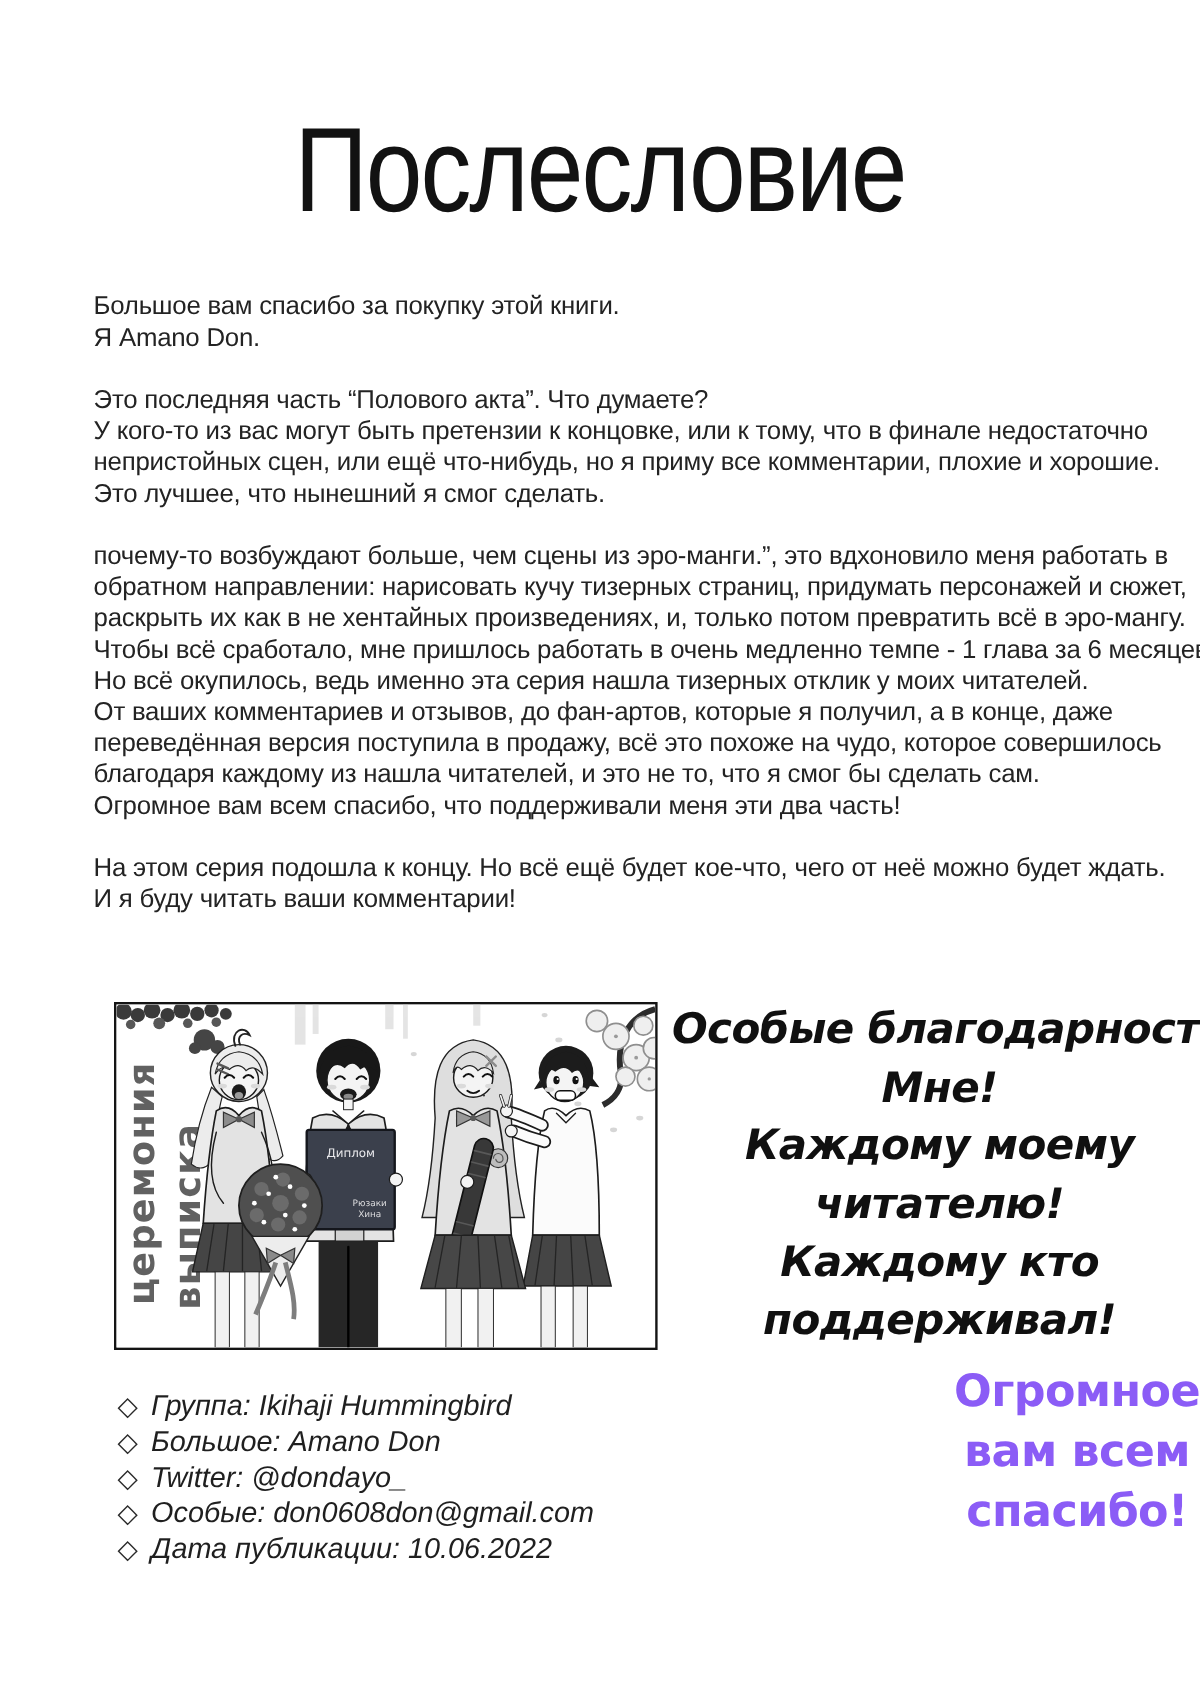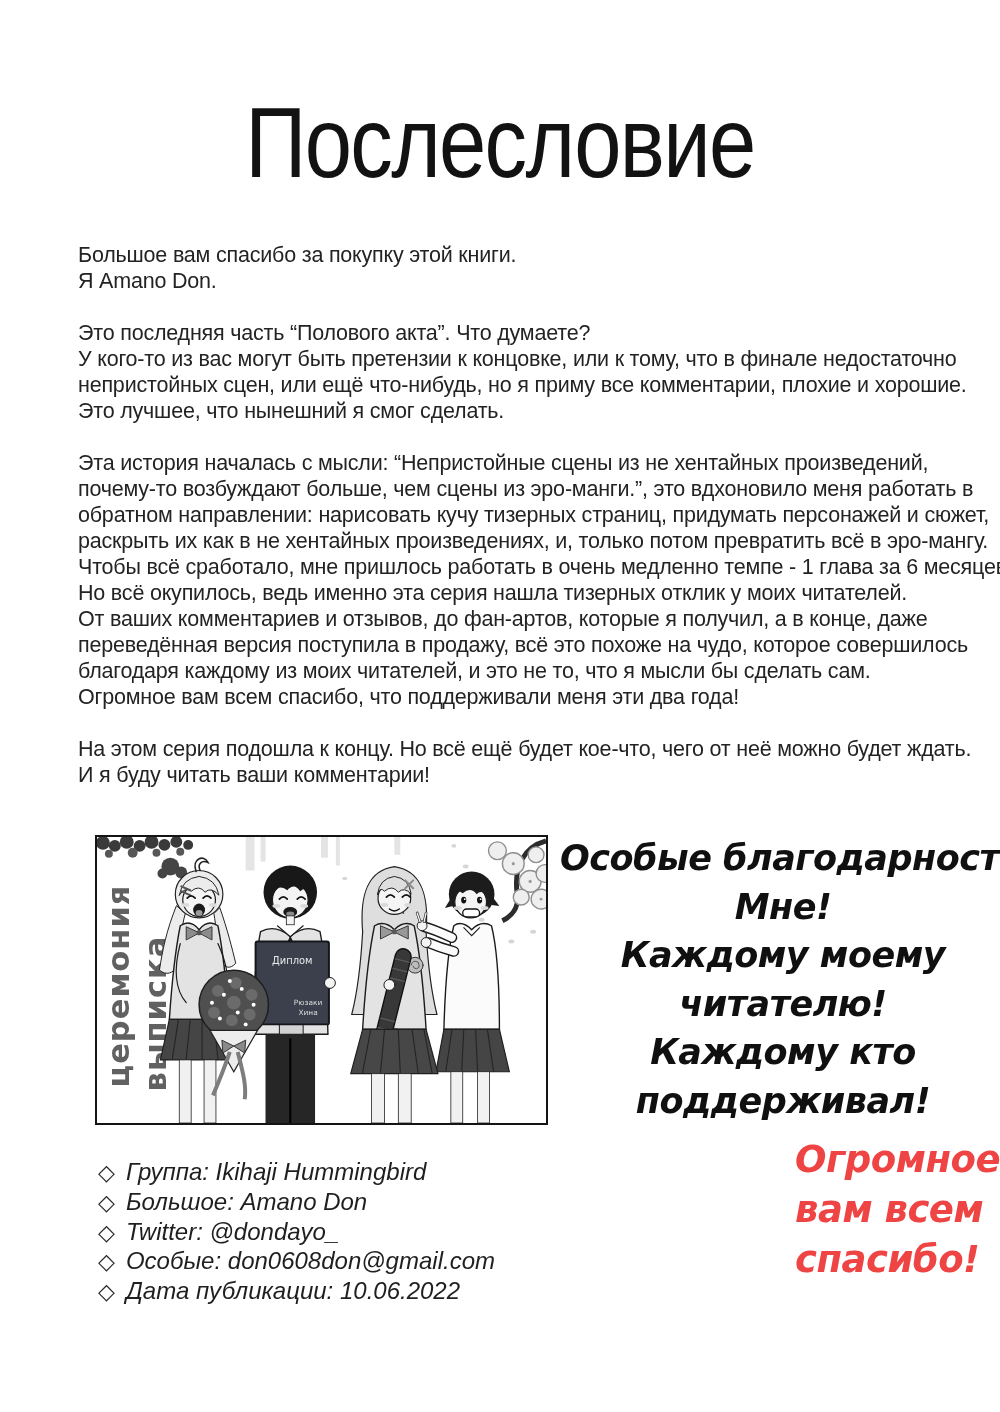--- a/index.html
+++ b/index.html
@@ -65,28 +65,27 @@
     font-size: 35px;
     line-height: 48.5px;
     letter-spacing: -0.5px;
     color: #101010;
   }
   .big-thanks {
     position: absolute;
     left: 795px;
     top: 1135px;
     width: 205px;
-    text-align: left;
+    text-align: center;
     font-family: "DejaVu Sans", sans-serif;
-    font-style: italic;
     font-weight: bold;
     font-size: 37px;
     line-height: 50px;
     letter-spacing: -0.5px;
-    color: #ef4444;
+    color: #8b5cf6;
   }
   .credits {
     position: absolute;
     left: 98px;
     top: 1158px;
     margin: 0;
     padding: 0;
     list-style: none;
     font-style: italic;
     font-size: 24px;
@@ -113,30 +112,29 @@
         <div class="line">Большое вам спасибо за покупку этой книги.</div>
         <div class="line">Я Amano Don.</div>
       </div>
     <div class="para">
         <div class="line">Это последняя часть “Полового акта”. Что думаете?</div>
         <div class="line">У кого-то из вас могут быть претензии к концовке, или к тому, что в финале недостаточно</div>
         <div class="line">непристойных сцен, или ещё что-нибудь, но я приму все комментарии, плохие и хорошие.</div>
         <div class="line">Это лучшее, что нынешний я смог сделать.</div>
       </div>
     <div class="para">
-        <div class="line">Эта история началась с мысли: “Непристойные сцены из не хентайных произведений,</div>
         <div class="line">почему-то возбуждают больше, чем сцены из эро-манги.”, это вдхоновило меня работать в</div>
         <div class="line">обратном направлении: нарисовать кучу тизерных страниц, придумать персонажей и сюжет,</div>
         <div class="line">раскрыть их как в не хентайных произведениях, и, только потом превратить всё в эро-мангу.</div>
         <div class="line">Чтобы всё сработало, мне пришлось работать в очень медленно темпе - 1 глава за 6 месяцев.</div>
         <div class="line">Но всё окупилось, ведь именно эта серия нашла тизерных отклик у моих читателей.</div>
         <div class="line">От ваших комментариев и отзывов, до фан-артов, которые я получил, а в конце, даже</div>
         <div class="line">переведённая версия поступила в продажу, всё это похоже на чудо, которое совершилось</div>
-        <div class="line">благодаря каждому из моих читателей, и это не то, что я мысли бы сделать сам.</div>
-        <div class="line">Огромное вам всем спасибо, что поддерживали меня эти два года!</div>
+        <div class="line">благодаря каждому из нашла читателей, и это не то, что я смог бы сделать сам.</div>
+        <div class="line">Огромное вам всем спасибо, что поддерживали меня эти два часть!</div>
       </div>
     <div class="para">
         <div class="line">На этом серия подошла к концу. Но всё ещё будет кое-что, чего от неё можно будет ждать.</div>
         <div class="line">И я буду читать ваши комментарии!</div>
       </div>
   </section>
 
   <figure class="illustration">
     <svg viewBox="0 0 453 290" preserveAspectRatio="none">
       <rect width="453" height="290" fill="#ffffff"></rect>

